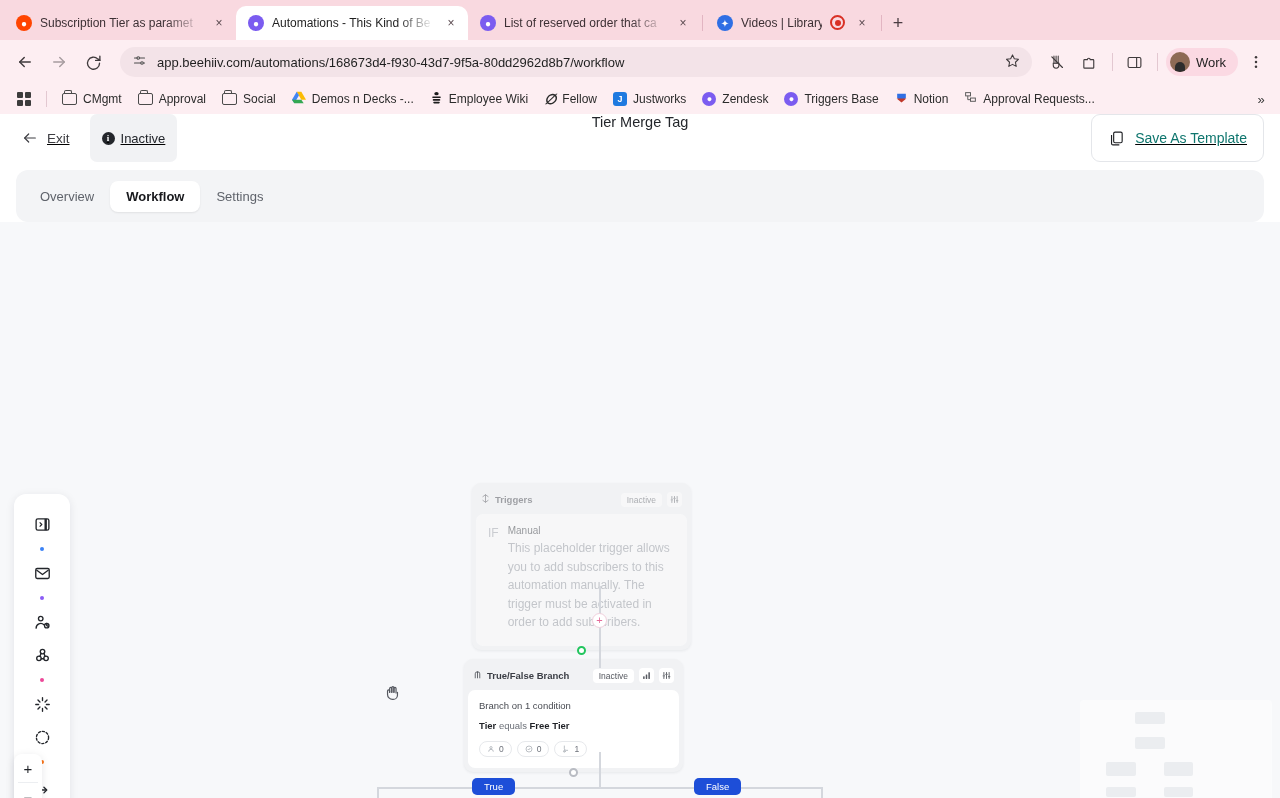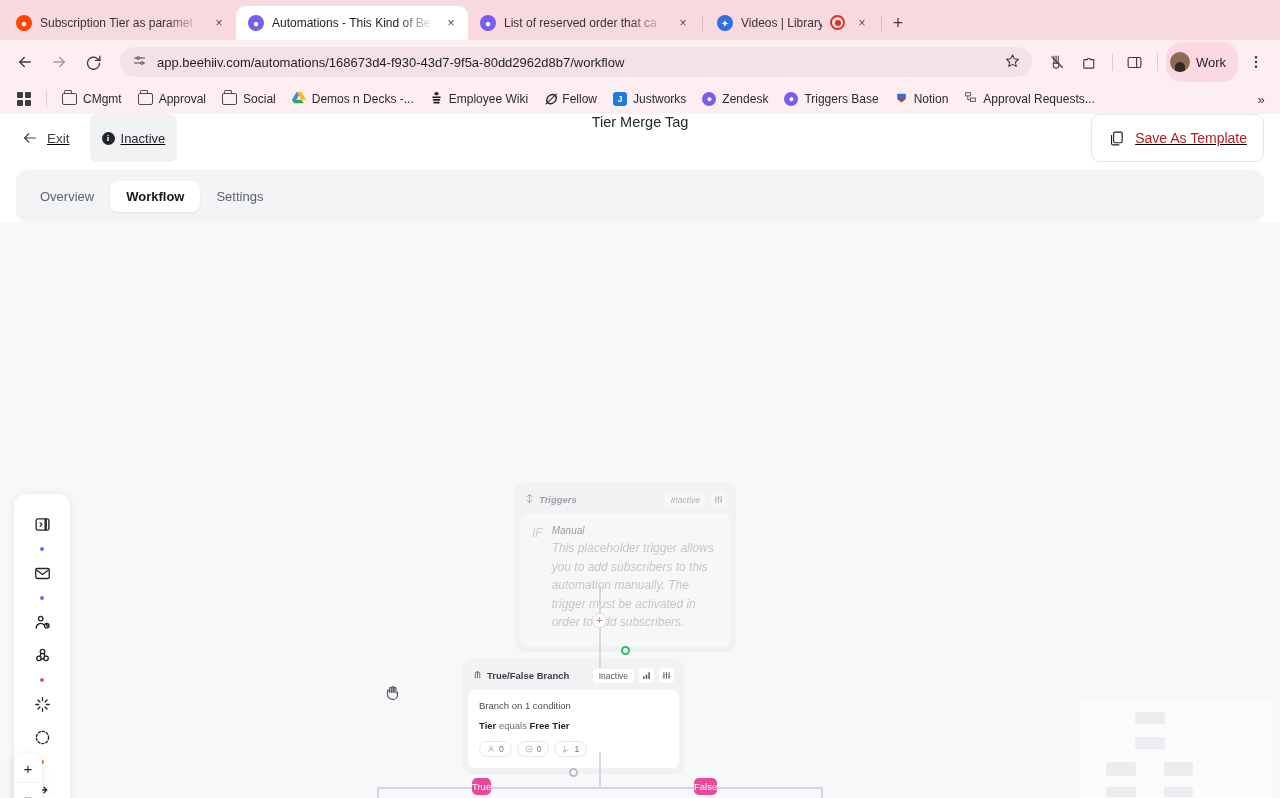--- a/index.html
+++ b/index.html
@@ -92,21 +92,21 @@
     font-size: 13px; color: #1f1f1f;
   }
   .omnibox .url { flex: 1; white-space: nowrap; overflow: hidden; }
   .tb-icon {
     width: 28px; height: 28px; border-radius: 50%;
     display: flex; align-items: center; justify-content: center;
     color: #3f3a3c;
   }
   .tb-sep { width: 1px; height: 18px; background: #e3c8d1; margin: 0 4px; }
   .profile-pill {
-    height: 40px; border-radius: 16px; background: #fbd9e3;
+    height: 28px; border-radius: 16px; background: #fbd9e3;
     display: flex; align-items: center; gap: 6px;
     padding: 0 12px 0 4px; font-size: 13px; color: #1f1f1f;
   }
   .profile-av {
     width: 20px; height: 20px; border-radius: 50%;
     background: #8d6a55; overflow: hidden; position: relative;
   }
   .profile-av::after {
     content:''; position:absolute; left:5px; top:10px;
     width:10px; height:10px; border-radius:50% 50% 0 0; background:#2c2c2c;
@@ -171,21 +171,21 @@
     font-weight: bold; display:flex; align-items:center; justify-content:center;
     font-family: "Liberation Serif", serif;
   }
   .app-title {
     position: absolute; left: 0; right: 0; text-align: center;
     font-size: 14.5px; color: #23262b; pointer-events: none;
   }
   .save-tpl {
     margin-left: auto; display: flex; align-items: center; gap: 10px;
     border: 1px solid #e4e6ea; border-radius: 9px;
-    padding: 9px 16px; font-size: 14px; color: #b91c1c; background: #fff;
+    padding: 9px 16px; font-size: 14px; color: #0f766e; background: #fff;
   }
 
   .tabs-card {
     margin: 8px 16px 0; background: #f3f4f6;
     border-radius: 12px; height: 52px;
     display: flex; align-items: center; padding: 0 8px;
   }
   .seg {
     font-size: 13px; color: #5f636b; padding: 8px 16px;
     border-radius: 8px;
@@ -242,22 +242,22 @@
   .port.green { border-color: #22c55e; }
 
   .edge { position: absolute; background: #d4d7dd; z-index: 1; }
   .plus-node {
     position: absolute; width: 15px; height: 15px; border-radius: 50%;
     background: #fff; border: 1px solid #f0cfdc; color: #e46b9a;
     display: flex; align-items: center; justify-content: center;
     font-size: 11px; line-height: 1; z-index: 6;
   }
   .branch-label {
-    position: absolute; background: #ec4899; color: #fff;
-    font-size: 9.5px; border-radius: 5px; padding: 3px 0; z-index: 6;
+    position: absolute; background: #1d4ed8; color: #fff;
+    font-size: 9.5px; border-radius: 5px; padding: 3px 12px; z-index: 6;
   }
 
   .grab-cursor {
     position: absolute; color: #5b5f66; z-index: 8;
   }
 
   
   .palette {
     position: absolute; left: 14px; top: 272px;
     width: 56px; background: #fff;
@@ -519,21 +519,21 @@
       <div class="plus-node" style="left:592px; top:391px;">+</div>
 
       <div class="edge" style="left:599px; top:530px; width:2px; height:36px;"></div>
       <div class="edge" style="left:377px; top:565px; width:446px; height:1.5px;"></div>
       <div class="edge" style="left:377px; top:565px; width:1.5px; height:48px;"></div>
       <div class="edge" style="left:821px; top:565px; width:1.5px; height:48px;"></div>
 
       <div class="branch-label" style="left:472px; top:556px;">True</div>
       <div class="branch-label" style="left:694px; top:556px;">False</div>
 
-      <div class="node ghost" style="left:516px; top:261px;font-style:italic;">
+      <div class="node ghost" style="left:472px; top:261px;">
         <div class="node-head">
           <span>
             <svg width="9" height="9" viewBox="0 0 24 24" fill="none" stroke="#3a3d44" stroke-width="2.2" stroke-linecap="round">
                 <path d="M12 2v20M5 7l7-5 7 5M5 17l7 5 7-5"></path>
               </svg>
           </span>
           <span class="nh-title">Triggers</span>
           <span class="mini-pill">Inactive</span>
           <span class="mini-sq">
             <svg width="9" height="9" viewBox="0 0 24 24" fill="none" stroke="#55585f" stroke-width="2.4" stroke-linecap="round">

